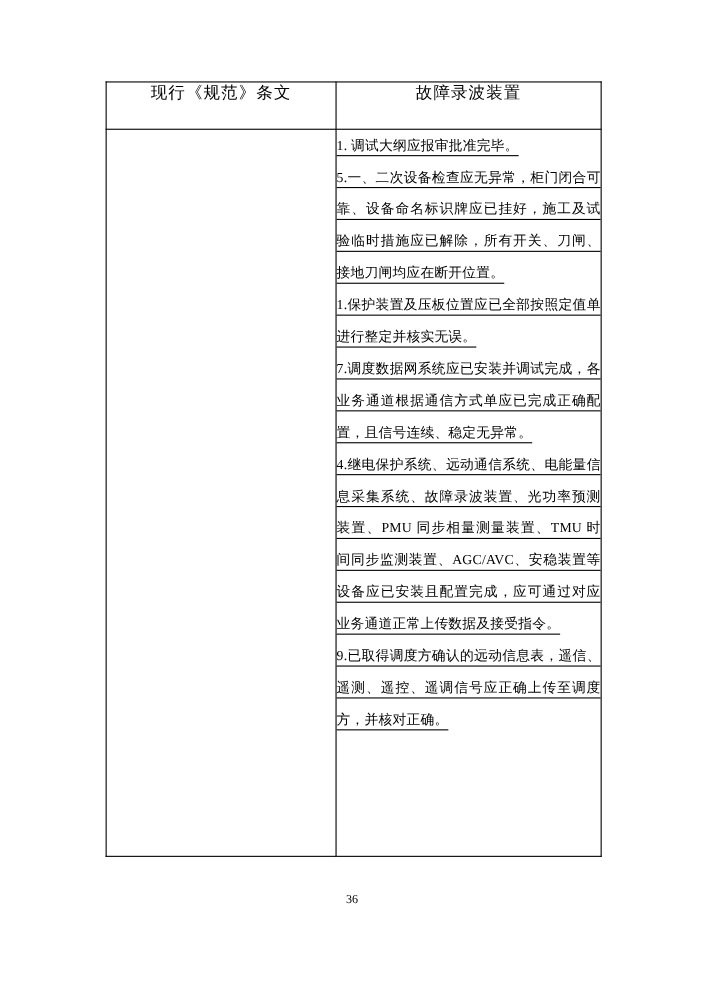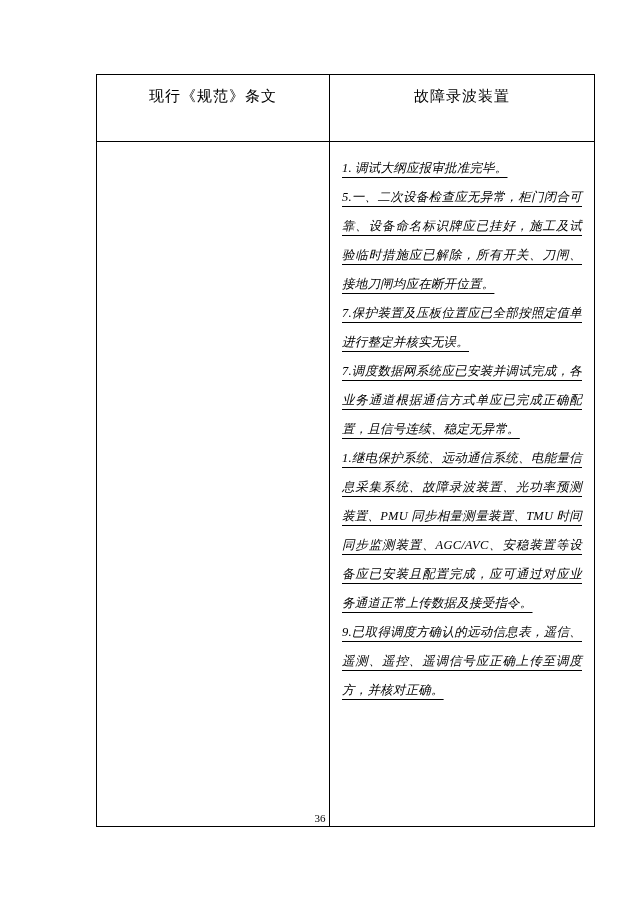--- a/index.html
+++ b/index.html
@@ -28,40 +28,39 @@
     width: 448px;
   }
   table.doc-table {
     border-collapse: collapse;
     width: 448px;
     table-layout: fixed;
   }
   table.doc-table td, table.doc-table th {
     border: 1px solid #000000;
     vertical-align: top;
-    padding: 12px;
+    padding: 0;
   }
   .col-left { width: 208px; }
   .col-right { width: 240px; }
 
   .head-cell {
     height: 42px;
     text-align: center;
     vertical-align: middle;
     font-size: 15px;
     font-family: "Liberation Serif", serif;
     letter-spacing: 1px;
     font-weight: normal;
   }
   .body-cell-left {
     height: 660px;
   }
   .body-cell-right {
     padding: 6px 8px 10px 8px;
-    font-style: italic;
   }
   .para {
     font-size: 12.5px;
     line-height: 29px;
     text-align: justify;
     text-justify: inter-ideograph;
     margin: 0 0 0 0;
     letter-spacing: 0.2px;
     text-decoration: underline;
     text-underline-offset: 5px;
@@ -91,23 +90,23 @@
           <th class="head-cell col-left">现行《规范》条文</th>
           <th class="head-cell col-right">故障录波装置</th>
         </tr>
       </thead>
       <tbody>
         <tr>
           <td class="body-cell-left col-left"></td>
           <td class="body-cell-right col-right">
             <p class="para">1. 调试大纲应报审批准完毕。</p>
             <p class="para">5.一、二次设备检查应无异常，柜门闭合可靠、设备命名标识牌应已挂好，施工及试验临时措施应已解除，所有开关、刀闸、接地刀闸均应在断开位置。</p>
-            <p class="para">7.保护装置及压板位置应已全部按照定值单进行整定并核实无误。</p>
+            <p class="para">1.保护装置及压板位置应已全部按照定值单进行整定并核实无误。</p>
             <p class="para">7.调度数据网系统应已安装并调试完成，各业务通道根据通信方式单应已完成正确配置，且信号连续、稳定无异常。</p>
-            <p class="para">1.继电保护系统、远动通信系统、电能量信息采集系统、故障录波装置、光功率预测装置、PMU 同步相量测量装置、TMU 时间同步监测装置、AGC/AVC、安稳装置等设备应已安装且配置完成，应可通过对应业务通道正常上传数据及接受指令。</p>
+            <p class="para">4.继电保护系统、远动通信系统、电能量信息采集系统、故障录波装置、光功率预测装置、PMU 同步相量测量装置、TMU 时间同步监测装置、AGC/AVC、安稳装置等设备应已安装且配置完成，应可通过对应业务通道正常上传数据及接受指令。</p>
             <p class="para">9.已取得调度方确认的远动信息表，遥信、遥测、遥控、遥调信号应正确上传至调度方，并核对正确。</p>
           </td>
         </tr>
       </tbody>
     </table>
   </div>
 
   <div class="page-number">36</div>
 
 </div>

